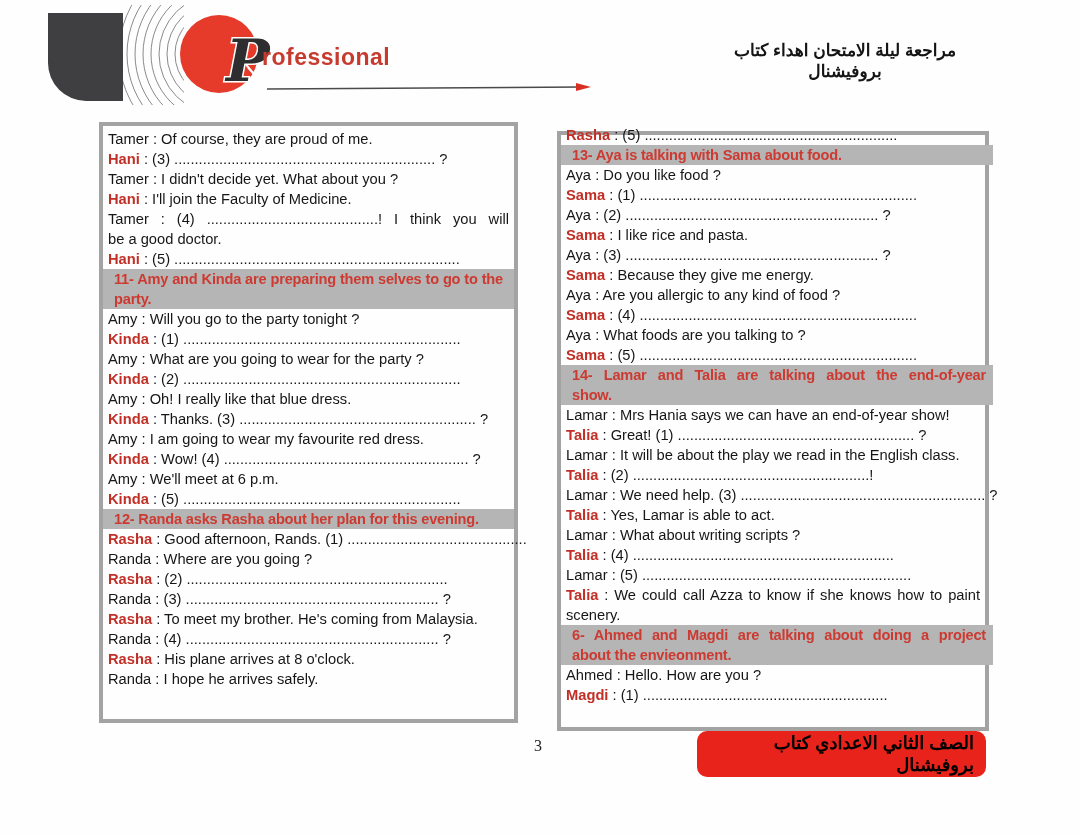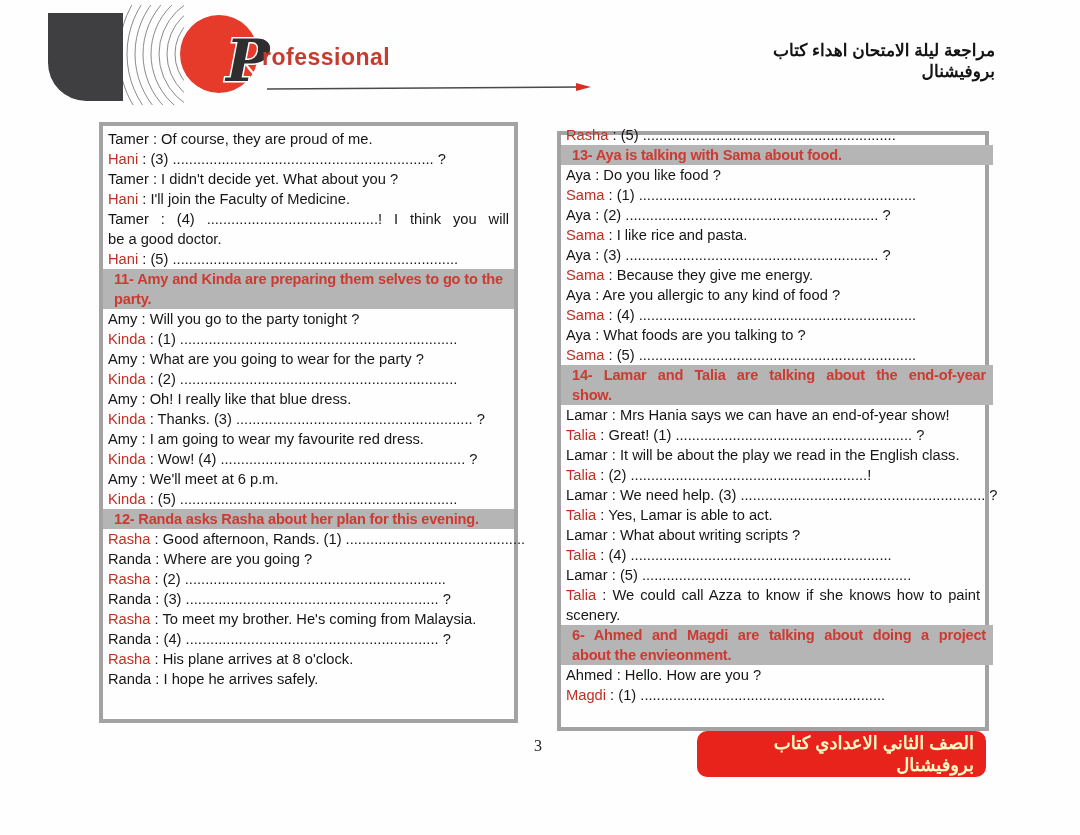--- a/index.html
+++ b/index.html
@@ -4,49 +4,49 @@
 <style>
   html,body{margin:0;padding:0;background:#ffffff;}
   .page{
     position:relative;width:1080px;height:835px;background:#fefefe;
     font-family:"Liberation Sans",sans-serif;color:#161616;overflow:hidden;
   }
   
   .logo-svg{position:absolute;left:40px;top:5px;}
   .title-ar{
     position:absolute;left:695px;top:40px;width:300px;
-    direction:rtl;font-weight:bold;font-size:17px;color:#141414;
+    text-align:center;direction:rtl;font-weight:bold;font-size:17px;color:#141414;
   }
   
   .box{
     position:absolute;border:4px solid #a3a3a3;background:transparent;
     box-sizing:border-box;padding:3px 5px;font-size:14.7px;line-height:20px;
   }
   #left-col{left:99px;top:122px;width:419px;height:601px;}
   #right-col{left:557px;top:131px;width:432px;height:600px;}
   #right-col .dline:first-child{margin-top:-13px;}
   .dline{white-space:nowrap;}
   .dline .name{font-weight:normal;}
-  .dline .name.red{color:var(--accent);font-weight:normal;}
+  .dline .name.red{color:var(--accent);font-weight:bold;}
   .spread{white-space:normal;text-align:justify;text-align-last:justify;}
   .heading{
     background:var(--hbg);color:var(--accent2);font-weight:bold;
     font-size:14.6px;letter-spacing:-0.2px;margin:0 -5px;padding:0 11px;
   }
   #right-col .heading{margin-right:-13px;padding-right:7px;}
   .hline{white-space:nowrap;}
   .hline.spread{white-space:normal;}
   
   .page-num{
     position:absolute;left:528px;top:737px;width:20px;text-align:center;
     font-family:"Liberation Serif",serif;font-size:16px;color:#222;
   }
   .banner{
     position:absolute;left:697px;top:731px;width:289px;height:46px;
-    background:var(--banner);border-radius:10px;color:#fef9c3;
+    background:var(--banner);border-radius:10px;color:#000000;
     font-weight:bold;font-size:18px;direction:rtl;
     display:flex;align-items:center;justify-content:center;
     box-sizing:border-box;padding:0 12px;
   }
 </style>
 </head>
 <body>
 
 <div class="page">
 

